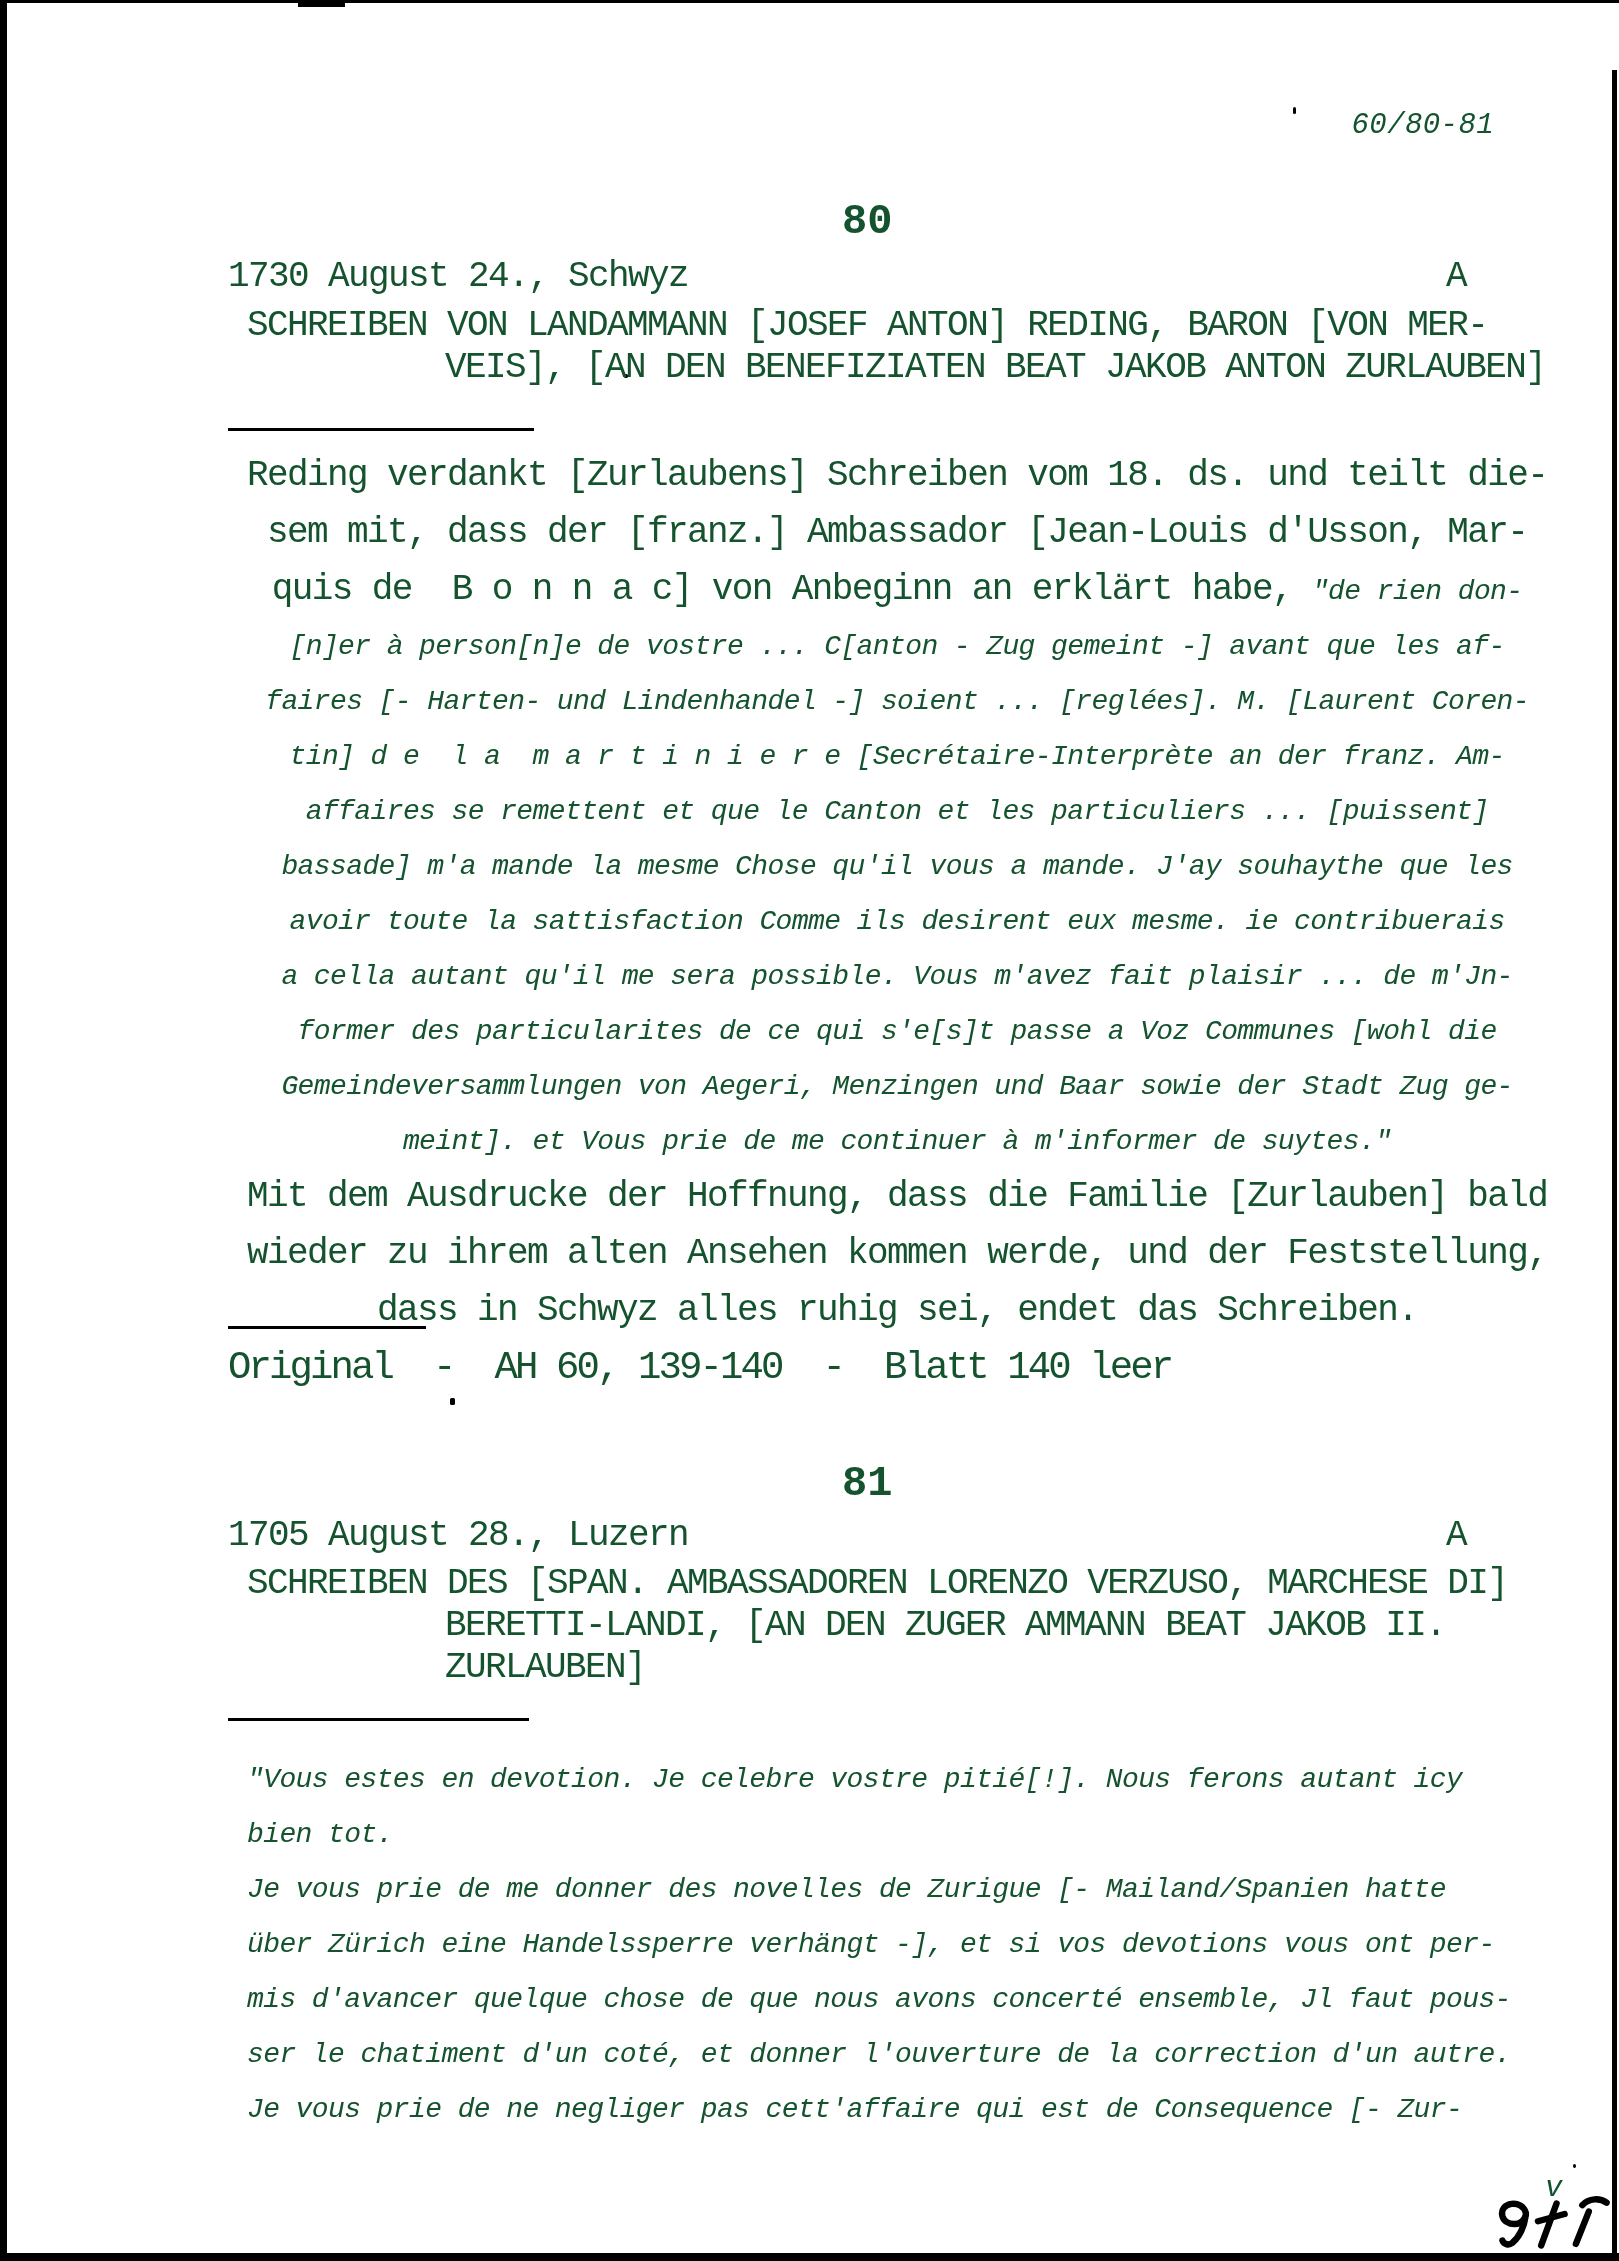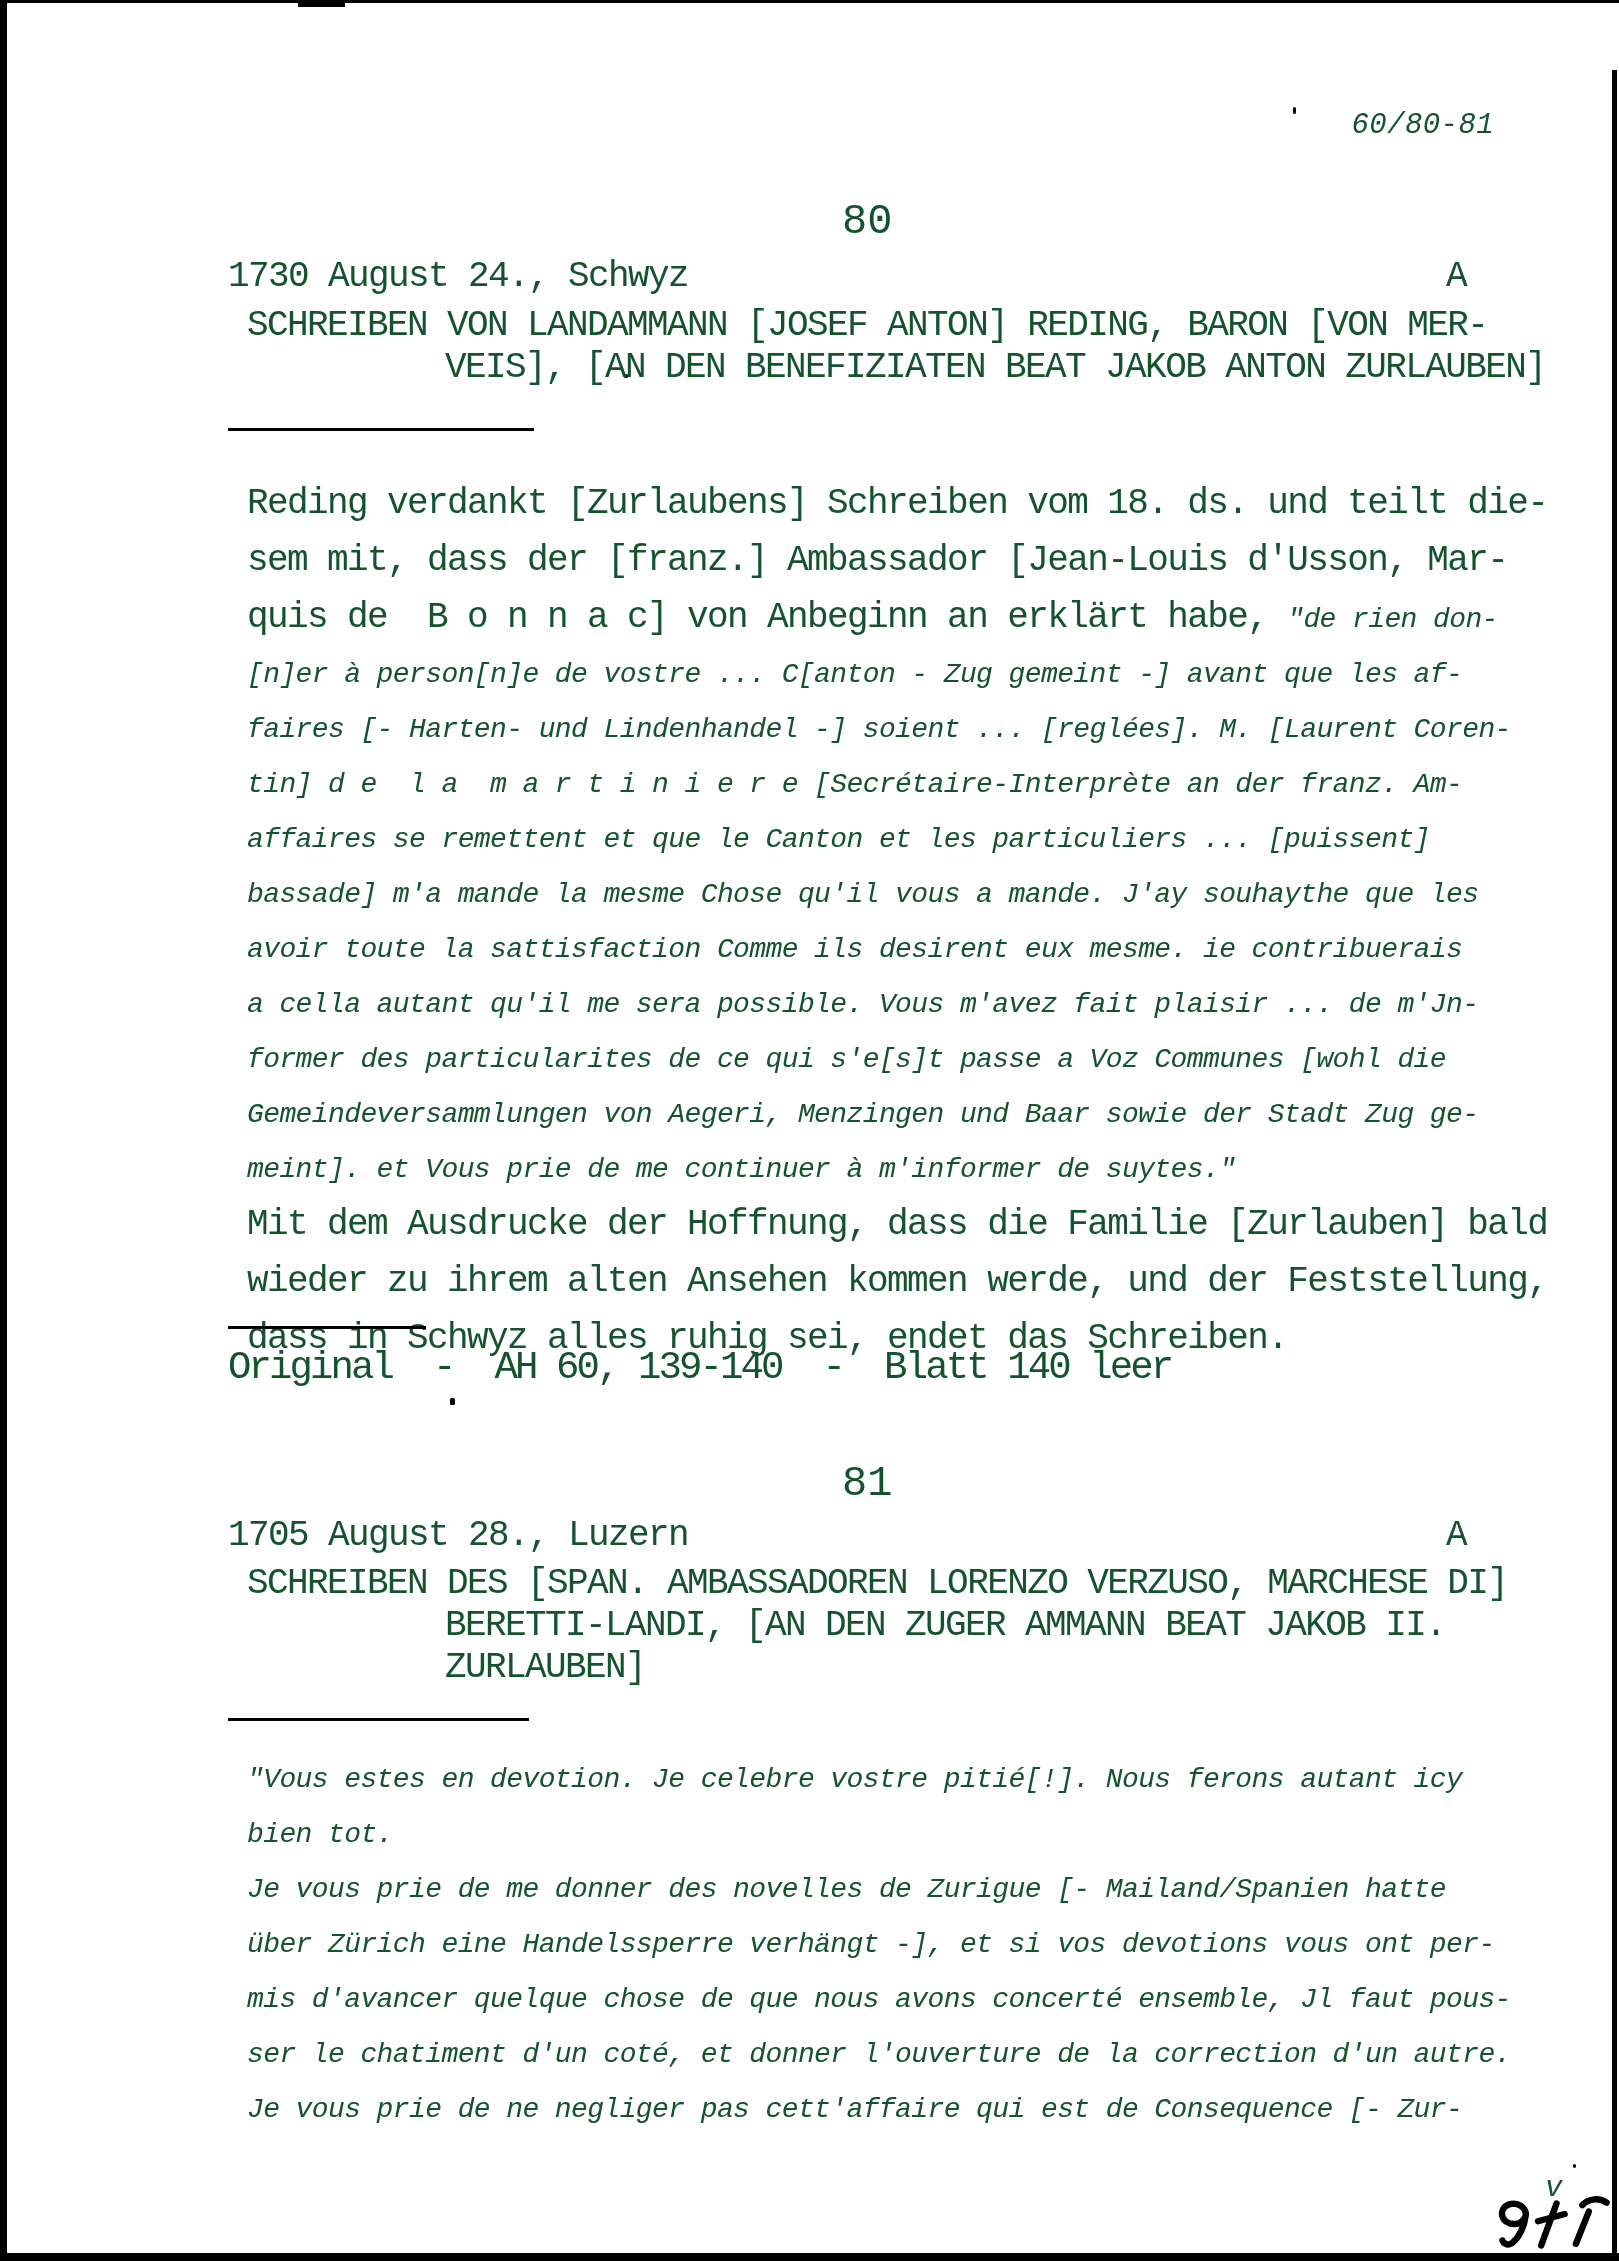--- a/index.html
+++ b/index.html
@@ -18,30 +18,30 @@
   .b-right{position:absolute;left:1612px;top:70px;width:4.9px;height:2192px;background:#000;}
   .b-bottom{position:absolute;left:0;top:2253px;width:1620px;height:8px;background:#000;}
 
   
   .r{font-family:"Liberation Mono",monospace;font-style:normal;font-size:36px;letter-spacing:-1.6px;}
   .i{font-family:"Liberation Mono",monospace;font-style:italic;font-size:28px;letter-spacing:-0.6px;}
   .line{white-space:pre;margin-left:19px;}
   .indent{padding-left:198px;}
 
   .hdr{position:absolute;right:126px;top:109px;font-style:italic;font-size:29px;letter-spacing:0.4px;white-space:pre;}
-  .heading{position:absolute;font-size:42px;letter-spacing:0;line-height:1;}
+  .heading{position:absolute;font-size:42px;letter-spacing:0;line-height:1;font-weight:bold;}
   .no80{left:842px;top:201px;}
   .no81{left:842px;top:1463px;}
   .dateline{position:absolute;left:228px;white-space:pre;}
   .siglum{position:absolute;left:1446px;}
   .d80{top:256px;} .d81{top:1515px;}
   .titleblock{position:absolute;left:228px;line-height:36px;}
   .t80{top:308px;} .t81{top:1566px;}
   .bodyblock{position:absolute;left:228px;line-height:51px;}
-  .b80{top:478px;} .b81{top:1754px;}
+  .b80{top:450px;text-align:center;} .b81{top:1754px;}
   .rule{position:absolute;background:#000;height:3.2px;}
   .rule1{left:228px;top:428px;width:306px;}
   .rule2{left:228px;top:1326px;width:198px;}
   .rule3{left:228px;top:1718px;width:301px;}
   .src{position:absolute;left:228px;top:1346px;font-size:39px;letter-spacing:-2.9px;white-space:pre;}
 
   .speck{position:absolute;background:#000;border-radius:1.6px;}
   .sp1{left:1293px;top:107px;width:3.2px;height:7.3px;}
   .sp2{left:624px;top:374px;width:4px;height:4px;}
   .sp3{left:450px;top:1398px;width:4.9px;height:6.5px;}

